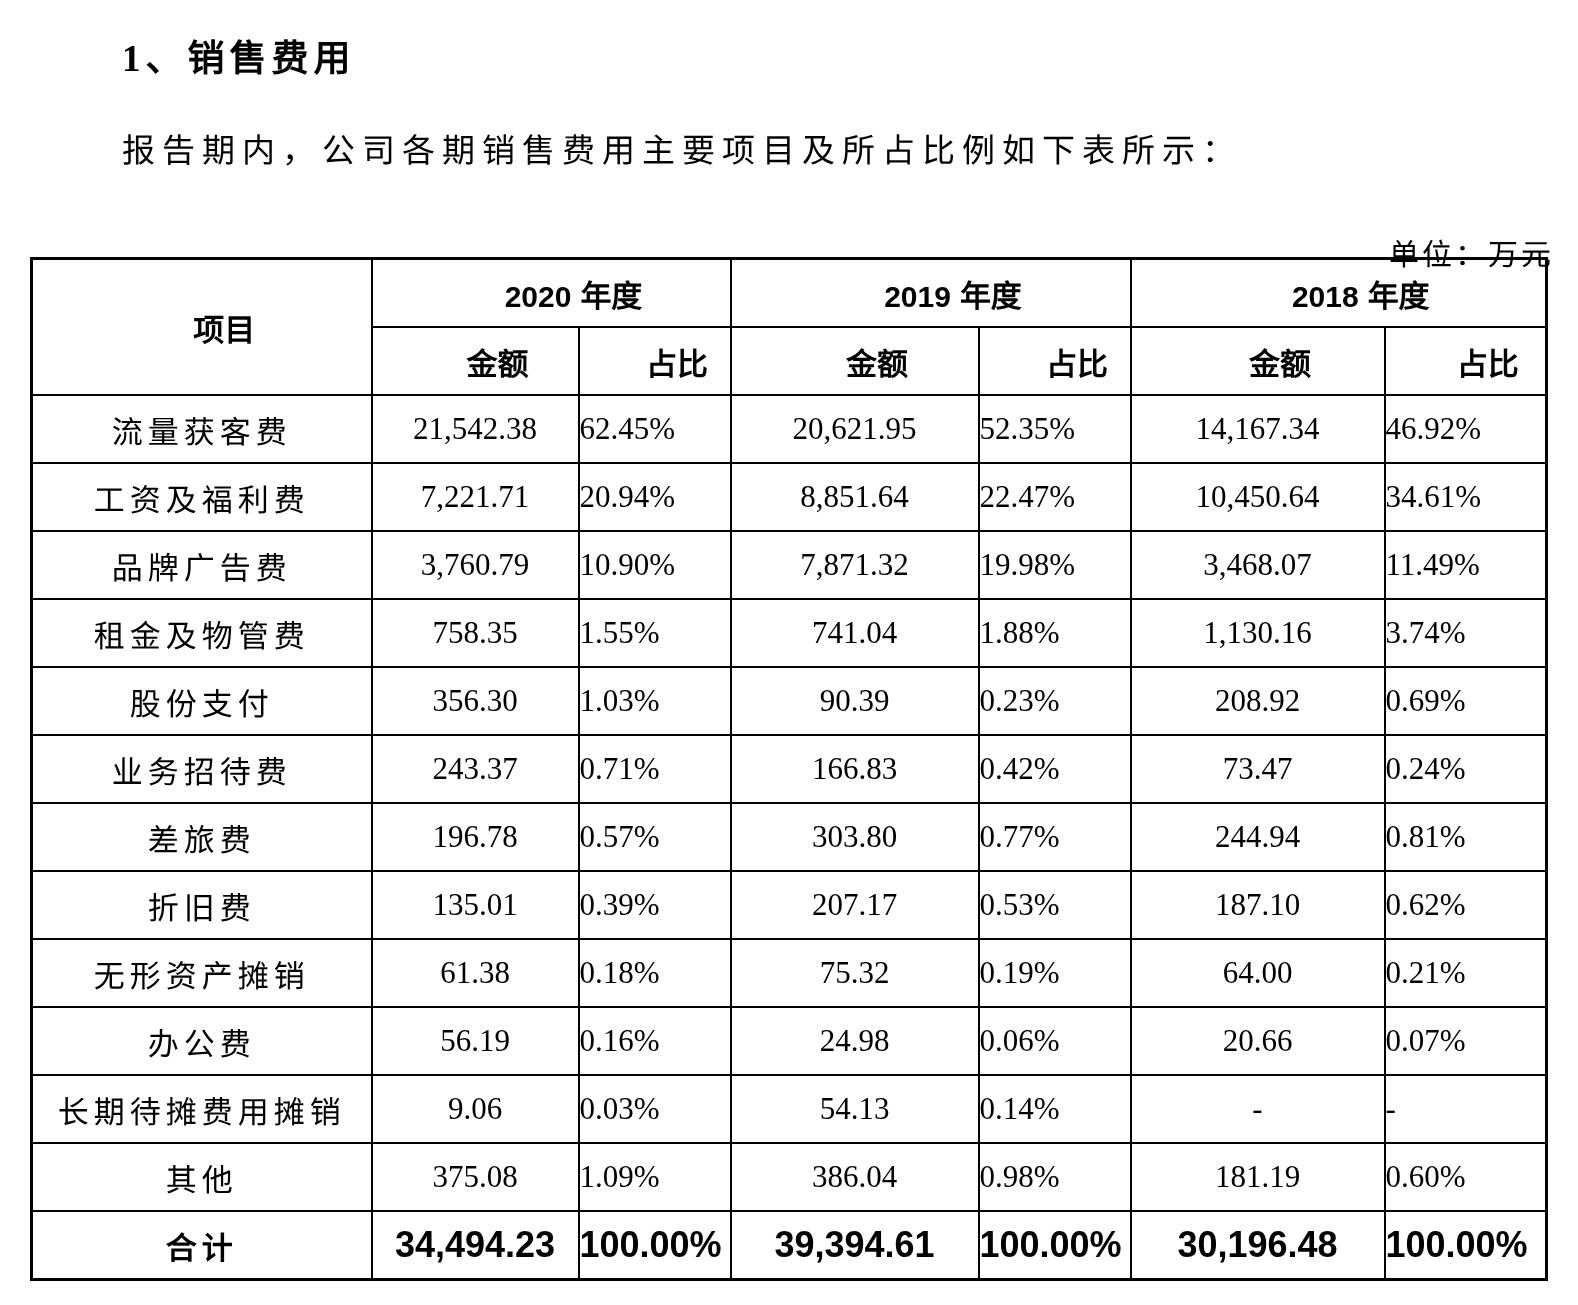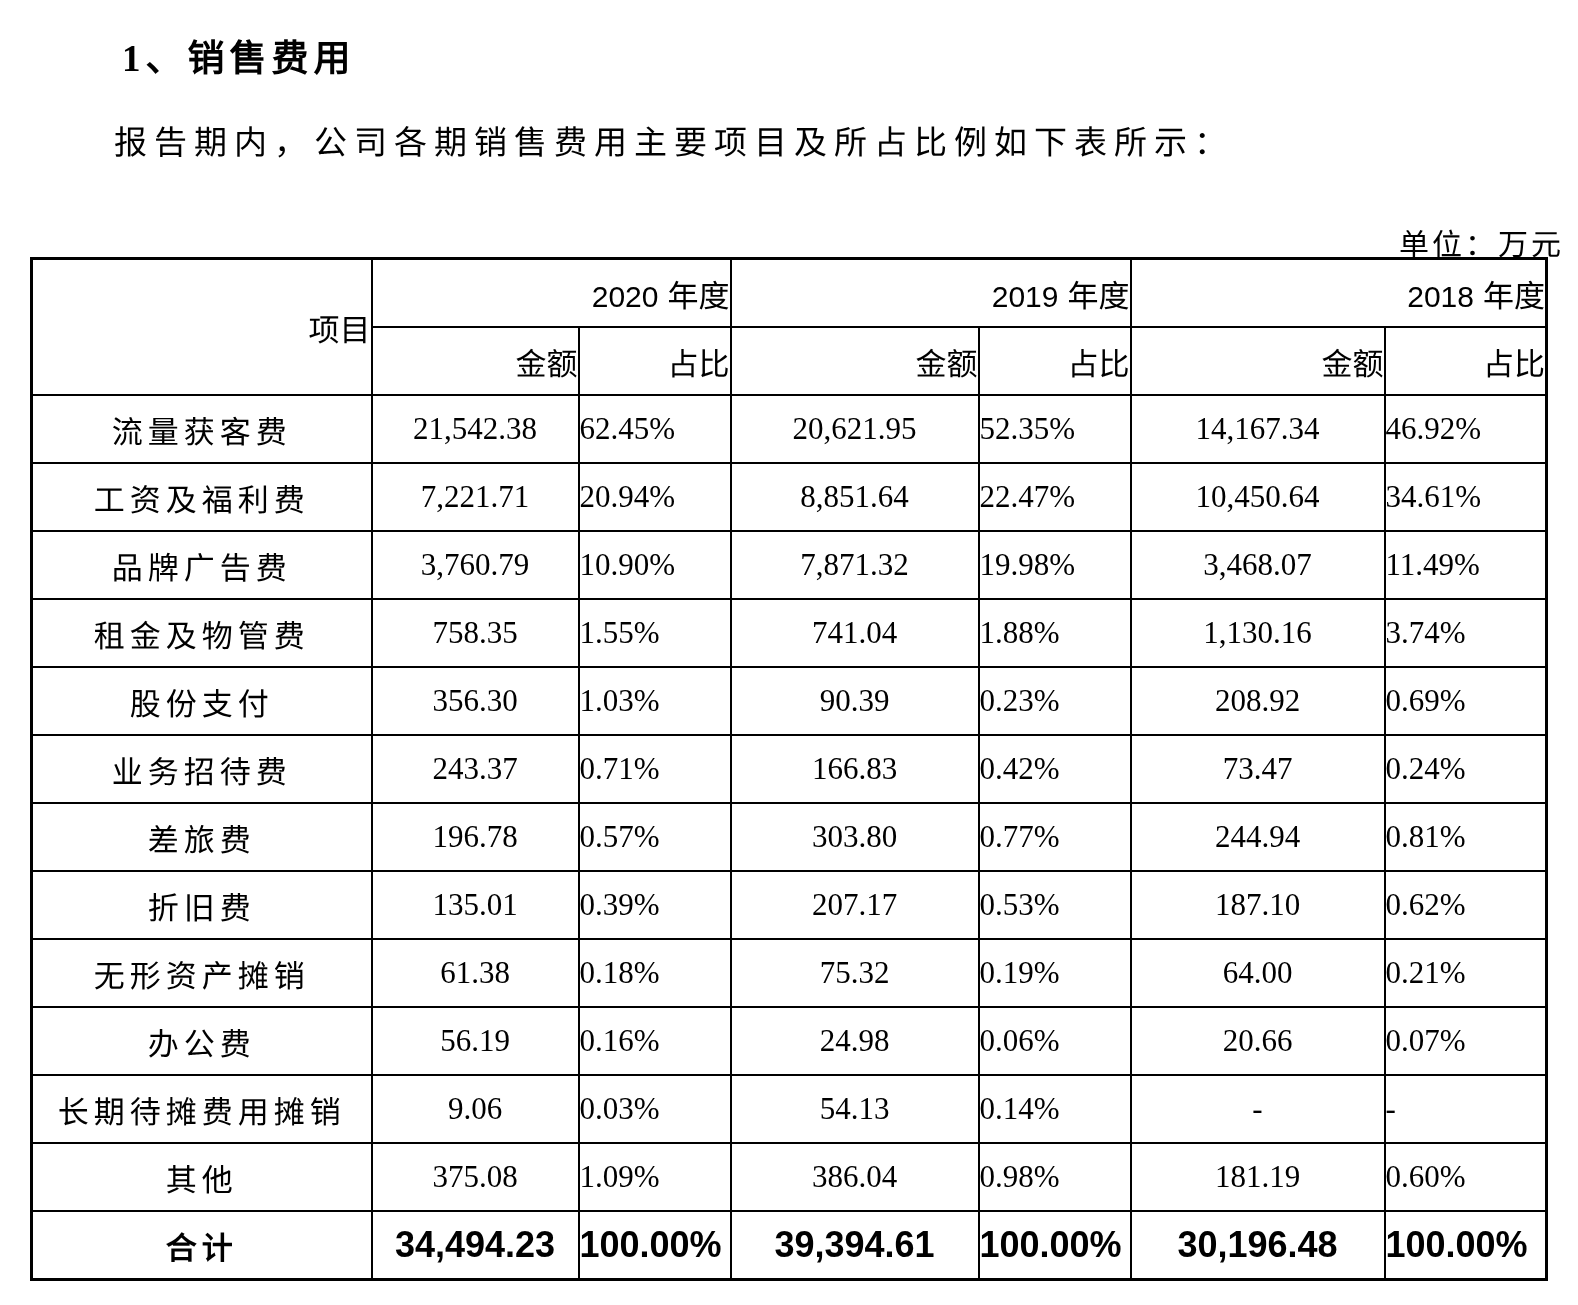--- a/index.html
+++ b/index.html
@@ -23,30 +23,30 @@
     font-family: "Liberation Serif", serif;
     font-size: 37px;
     font-weight: bold;
     letter-spacing: 5px;
     white-space: nowrap;
   }
   .doc-intro {
     position: absolute;
     left: 114px;
     top: 116px;
-    margin: 0;
+    margin: 8px;
     font-size: 33px;
     letter-spacing: 7px;
     white-space: nowrap;
   }
   .unit-label {
     position: absolute;
     right: 6px;
     top: 212px;
-    margin: 8px;
+    margin: 18px;
     font-size: 30px;
     letter-spacing: 3px;
     white-space: nowrap;
   }
   table.expense-table {
     position: absolute;
     left: 30px;
     top: 257px;
     width: 1515px;
     border-collapse: collapse;
@@ -57,22 +57,22 @@
   .expense-table th,
   .expense-table td {
     border: 2px solid #000;
     padding: 0;
     height: 66px;
     vertical-align: middle;
     overflow: hidden;
     white-space: nowrap;
   }
   .expense-table th {
-    font-weight: normal;
-    text-align: right;
+    font-weight: bold;
+    text-align: center;
     padding-left: 45px;
   }
   .yr-num {
     font-family: "Liberation Sans", sans-serif;
     font-size: 30px;
   }
   .yr-suffix { margin-left: 9px; }
   .cell-item {
     text-align: center;
     padding-left: 7px;

